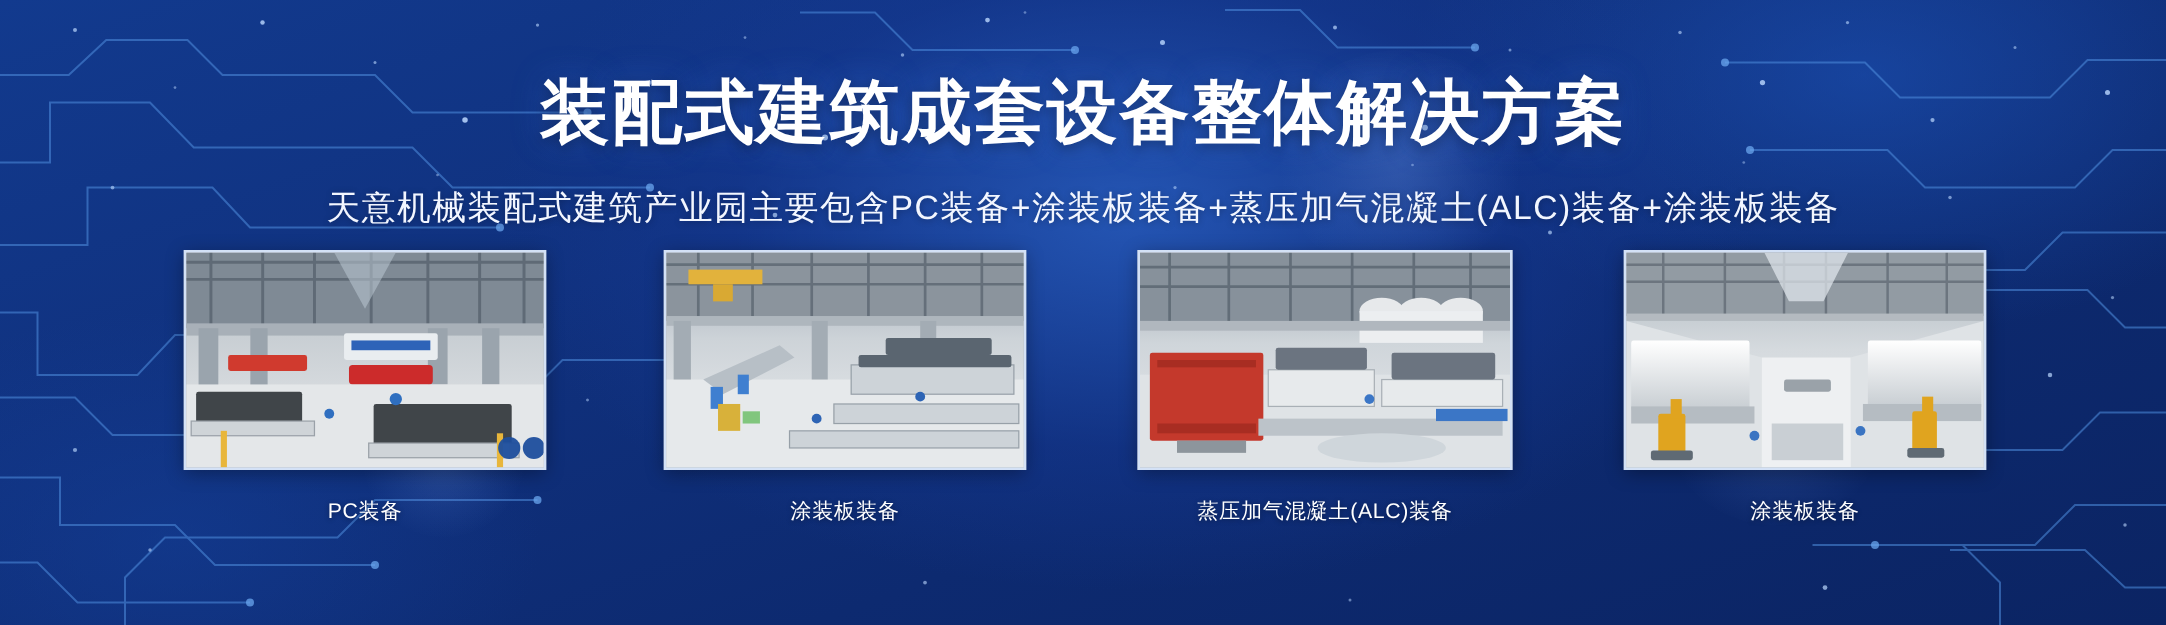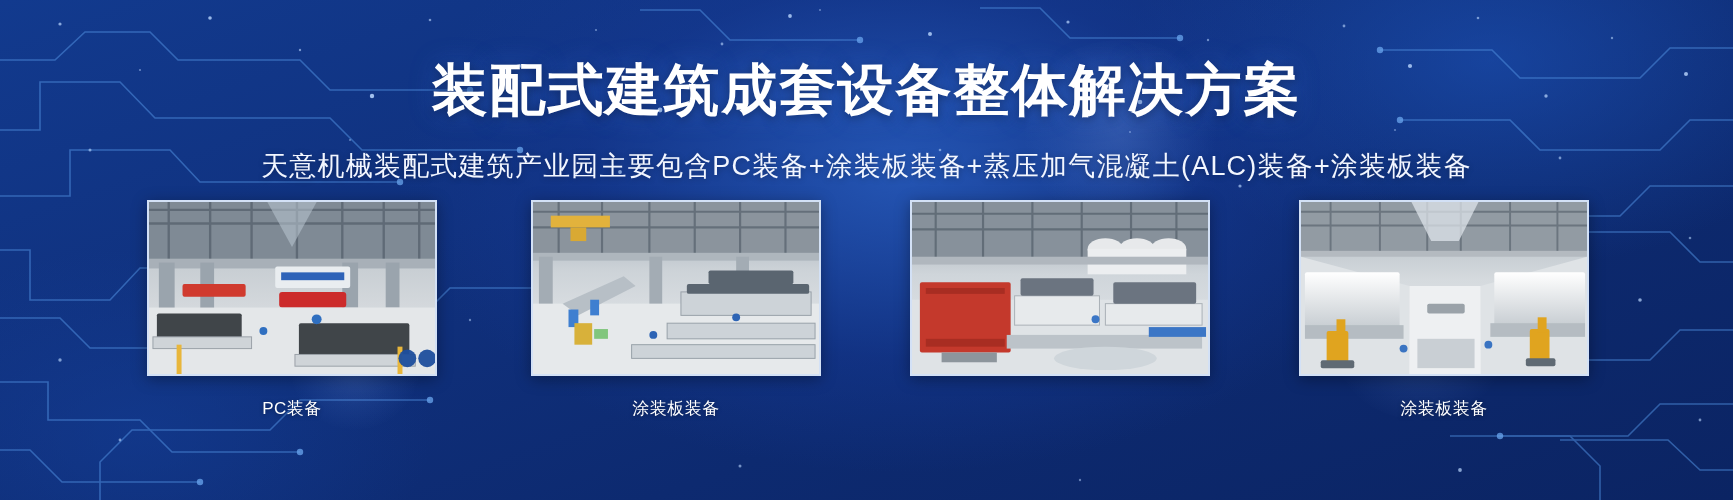--- a/index.html
+++ b/index.html
@@ -355,20 +355,21 @@
                 <circle cx="186" cy="120" r="4"></circle>
               </g>
             <g fill="#cfd6db">
                 <ellipse cx="196" cy="160" rx="52" ry="12"></ellipse>
               </g>
             <g fill="#8d959c">
                 <rect x="30" y="154" width="56" height="10"></rect>
               </g>
           </svg>
         </div>
+        <div class="caption">蒸压加气混凝土(ALC)装备</div>
       </div>
 
       <div class="card">
         <div class="photo">
           <svg viewBox="0 0 290 176" preserveAspectRatio="none">
             <defs>
               <linearGradient id="f4" x1="0" y1="0" x2="0" y2="1">
                 <stop offset="0%" stop-color="#a9b3bb"></stop>
                   <stop offset="45%" stop-color="#d5dade"></stop>
                 <stop offset="100%" stop-color="#eceef0"></stop>

